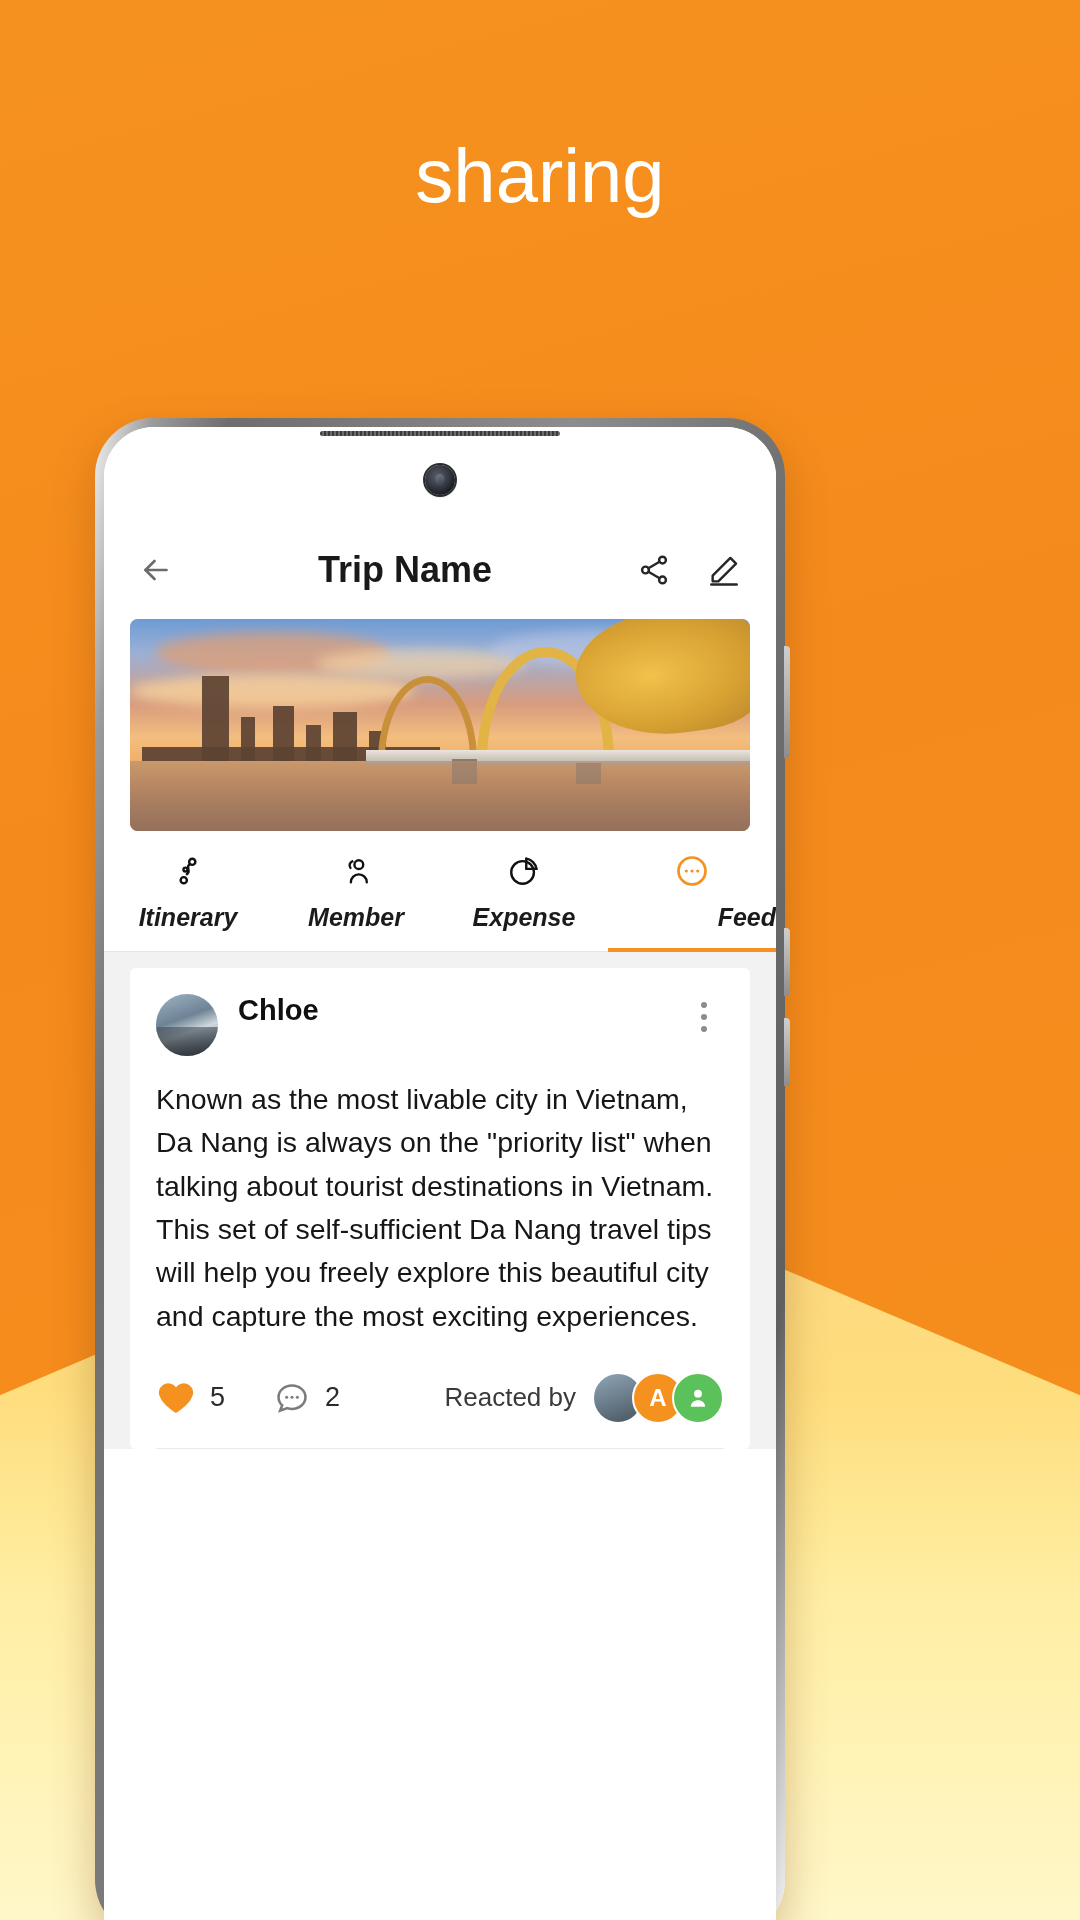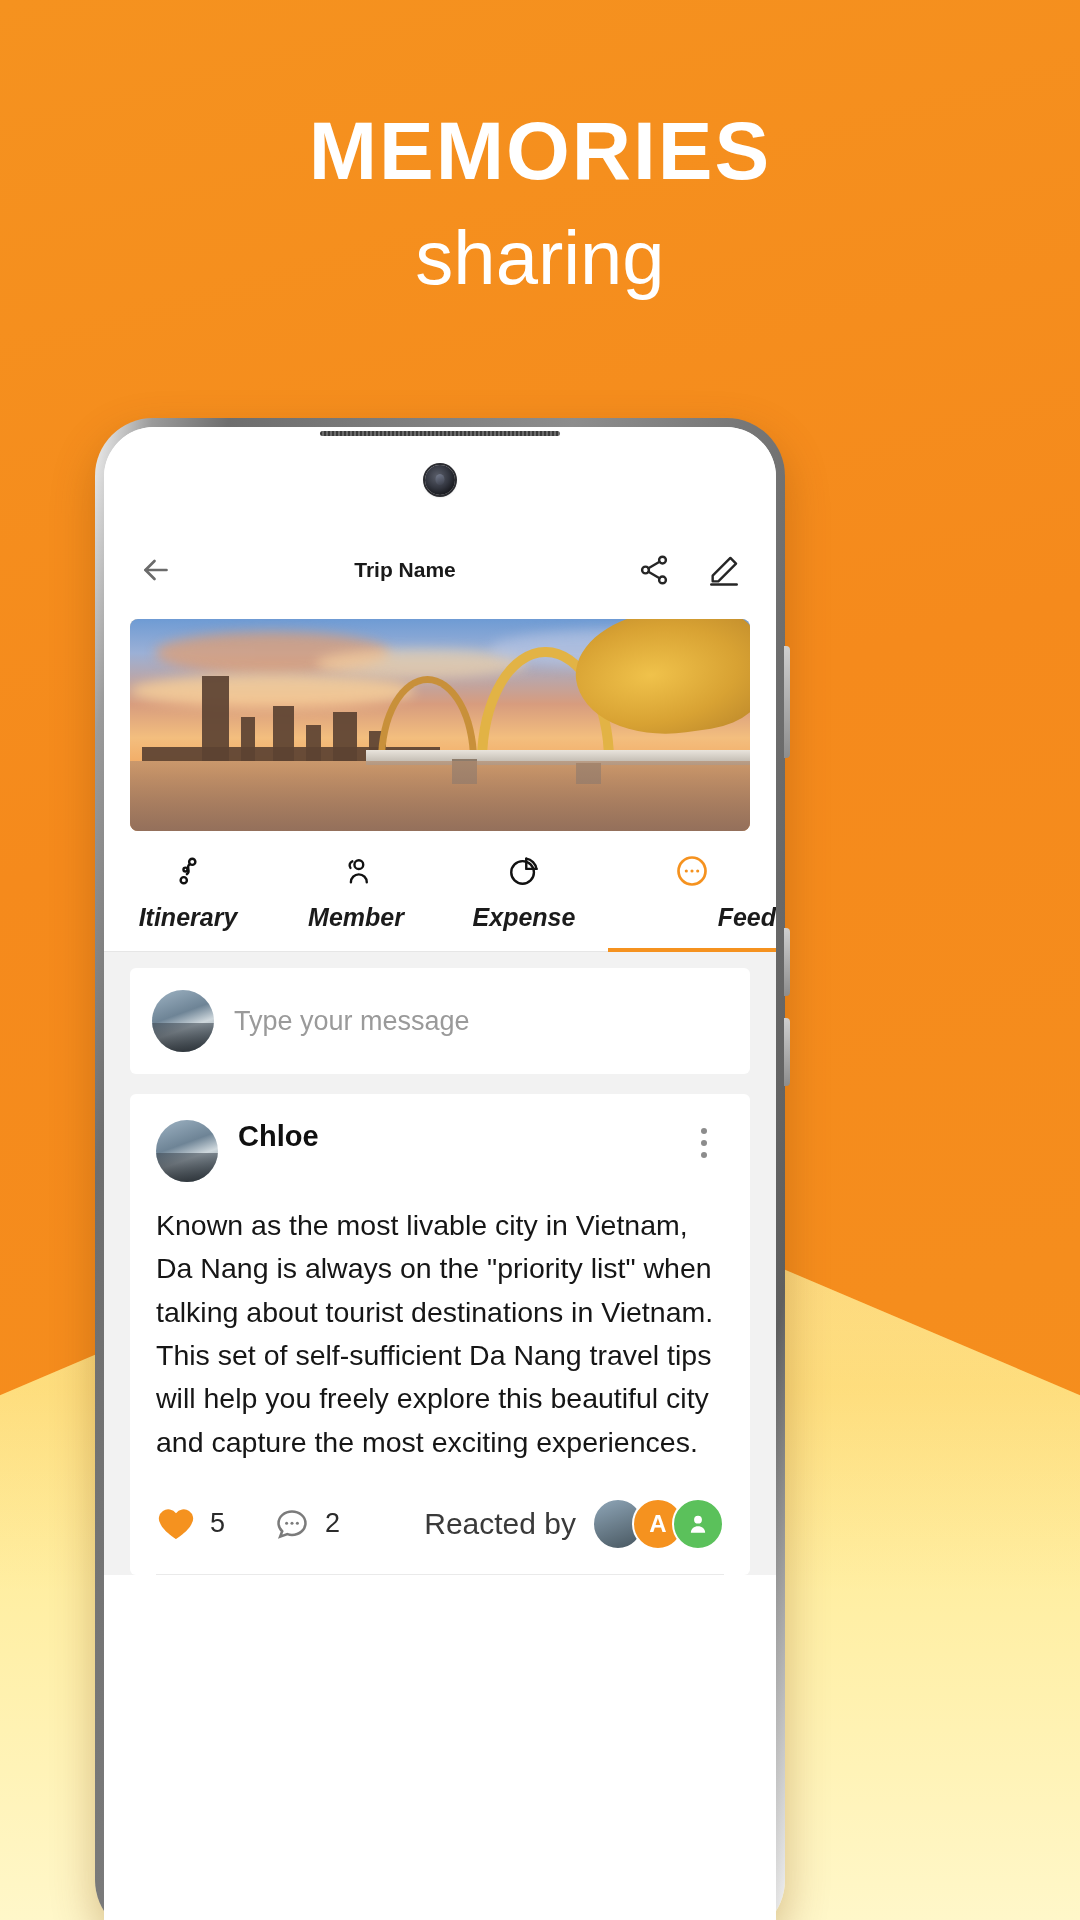--- a/index.html
+++ b/index.html
@@ -88,21 +88,21 @@
 
   
   .screen { position:absolute; inset:0; padding-top:100px; background:#ffffff; }
 
   .appbar {
     height:86px; display:flex; align-items:center;
     padding:0 28px; background:#fff;
   }
   .appbar .ico { width:48px; height:48px; display:flex; align-items:center; justify-content:center; cursor:pointer;}
   .appbar .title {
-    flex:1; text-align:center; font-size:21px; font-weight:bold; color:#191919;
+    flex:1; text-align:center; font-size:36px; font-weight:bold; color:#191919;
   }
   .appbar .right { display:flex; gap:22px; align-items:center; }
 
   .hero {
     margin:6px 26px 0; height:212px; border-radius:8px; overflow:hidden;
     position:relative; background:#e7c9a0;
   }
   .sky2 {
     position:absolute; inset:0;
     background:linear-gradient(180deg,#6E9BD4 0%,#9BB0D6 16%,#D79C7E 40%,#F3BE7E 56%,#F2A75F 72%,#C07A44 100%);
@@ -182,21 +182,21 @@
   }
 
   .actions {
     display:flex; align-items:center; padding:26px 0 24px;
     border-bottom:1px solid #EAEAEA; gap:12px;
   }
   .act { display:flex; align-items:center; gap:14px; cursor:pointer; }
   .act + .act { margin-left:36px; }
   .act .cnt { font-size:27px; color:#2b2b2b; }
   .reacted { margin-left:auto; display:flex; align-items:center; gap:16px; }
-  .reacted .lbl { font-size:30px; color:#3a3a3a; }
+  .reacted .lbl { font-size:26px; color:#3a3a3a; }
   .stack { display:flex; align-items:center; }
   .stack .a {
     width:52px; height:52px; border-radius:50%; border:2px solid #fff;
     margin-left:-12px; display:flex; align-items:center; justify-content:center;
     font-size:24px; color:#fff; font-weight:bold; overflow:hidden; position:relative;
   }
   .stack .a:first-child { margin-left:0; }
   .ph-photo { background:linear-gradient(160deg,#8fa6b8,#47565f); }
   .ph-orange { background:#F5921F; }
   .ph-green { background:#5BC15B; }
@@ -209,21 +209,20 @@
 </head>
 <body>
 
 <div class="bg-wrap">
   <div class="bg-orange"></div>
   <div class="bg-bottom"></div>
   <div class="bg-bottom-shade"></div>
 </div>
 
 <div class="headline">
-  <h1>MEMORIES</h1>
   <h2>sharing</h2>
 </div>
 
 <div class="phone">
   <div class="phone-frame">
     <div class="side-btn b1"></div>
     <div class="side-btn b2"></div>
     <div class="side-btn b3"></div>
     <div class="phone-inner">
       <div class="speaker"></div>
@@ -322,24 +321,20 @@
                   <circle cx="12" cy="12" r="1.05" fill="#F5921F" stroke="none"></circle>
                   <circle cx="15.8" cy="12" r="1.05" fill="#F5921F" stroke="none"></circle>
                 </svg>
             </div>
             <div class="tlabel">Feed</div>
           </div>
         </div>
 
         <div class="feed">
 
-          <div class="composer">
-            <div class="avatar"></div>
-            <div class="ph">Type your message</div>
-          </div>
 
           <div class="post">
             <div class="post-head">
               <div class="avatar"></div>
               <div class="meta">
                 <div class="name">Chloe</div>
               </div>
               <div class="dots">
                   <i></i>
                   <i></i>

